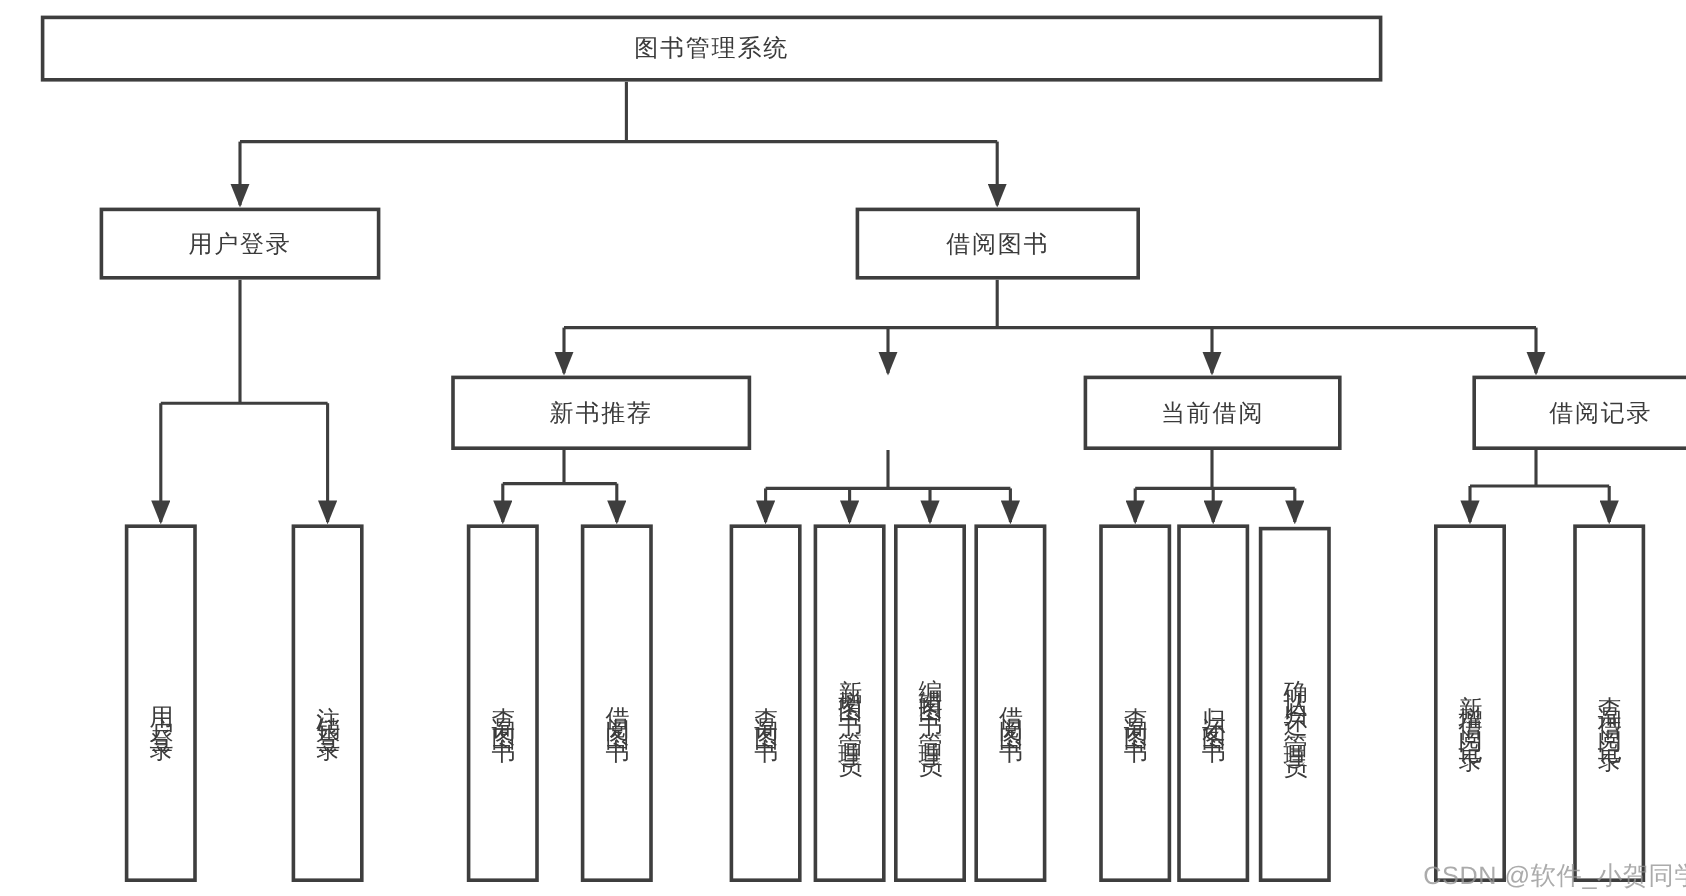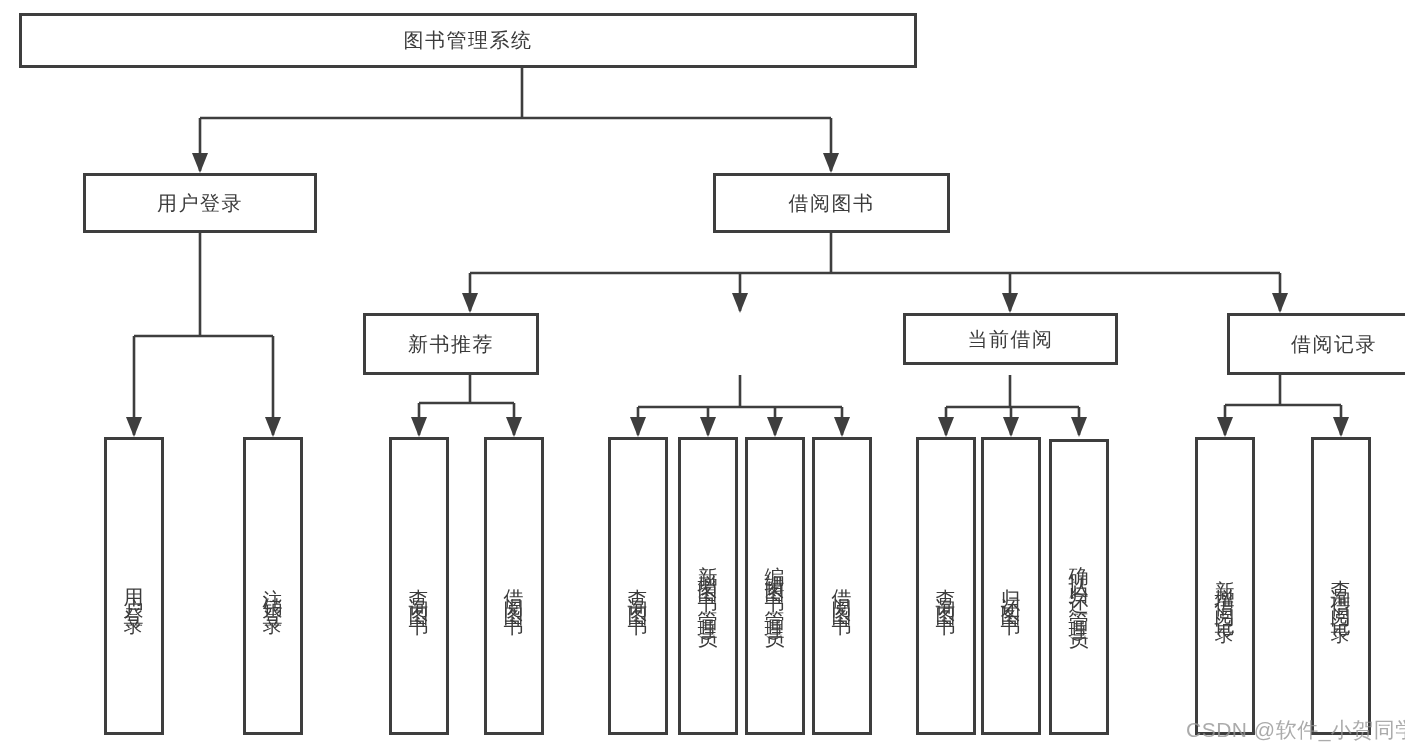--- a/index.html
+++ b/index.html
@@ -108,27 +108,27 @@
       </g>
       <g>
         <path d="M1280 375 V405"></path>
         <path d="M1225 405 H1341"></path>
         <path d="M1225 405 V435" marker-end="url(#arw)"></path>
         <path d="M1341 405 V435" marker-end="url(#arw)"></path>
       </g>
     </g>
   </svg>
 
-  <div class="node hnode" style="left:19px; top:13px; width:898px; height:55px;">图书管理系统</div>
+  <div class="node hnode" style="left:34px; top:13px; width:1118px; height:55px;">图书管理系统</div>
 
   <div class="node hnode" style="left:83px; top:173px; width:234px; height:60px;">用户登录</div>
   <div class="node hnode" style="left:713px; top:173px; width:237px; height:60px;">借阅图书</div>
 
-  <div class="node hnode" style="left:363px; top:313px; width:176px; height:62px;">新书推荐</div>
-  <div class="node hnode" style="left:903px; top:313px; width:215px; height:52px;">当前借阅</div>
+  <div class="node hnode" style="left:376px; top:313px; width:250px; height:62px;">新书推荐</div>
+  <div class="node hnode" style="left:903px; top:313px; width:215px; height:62px;">当前借阅</div>
   <div class="node hnode" style="left:1227px; top:313px; width:214px; height:62px;">借阅记录</div>
 
   <div class="node vnode" style="left:104px; top:437px; width:60px; height:298px;">
     <span>用户登录</span>
   </div>
   <div class="node vnode" style="left:243px; top:437px; width:60px; height:298px;">
     <span>注销登录</span>
   </div>
 
   <div class="node vnode" style="left:389px; top:437px; width:60px; height:298px;">

